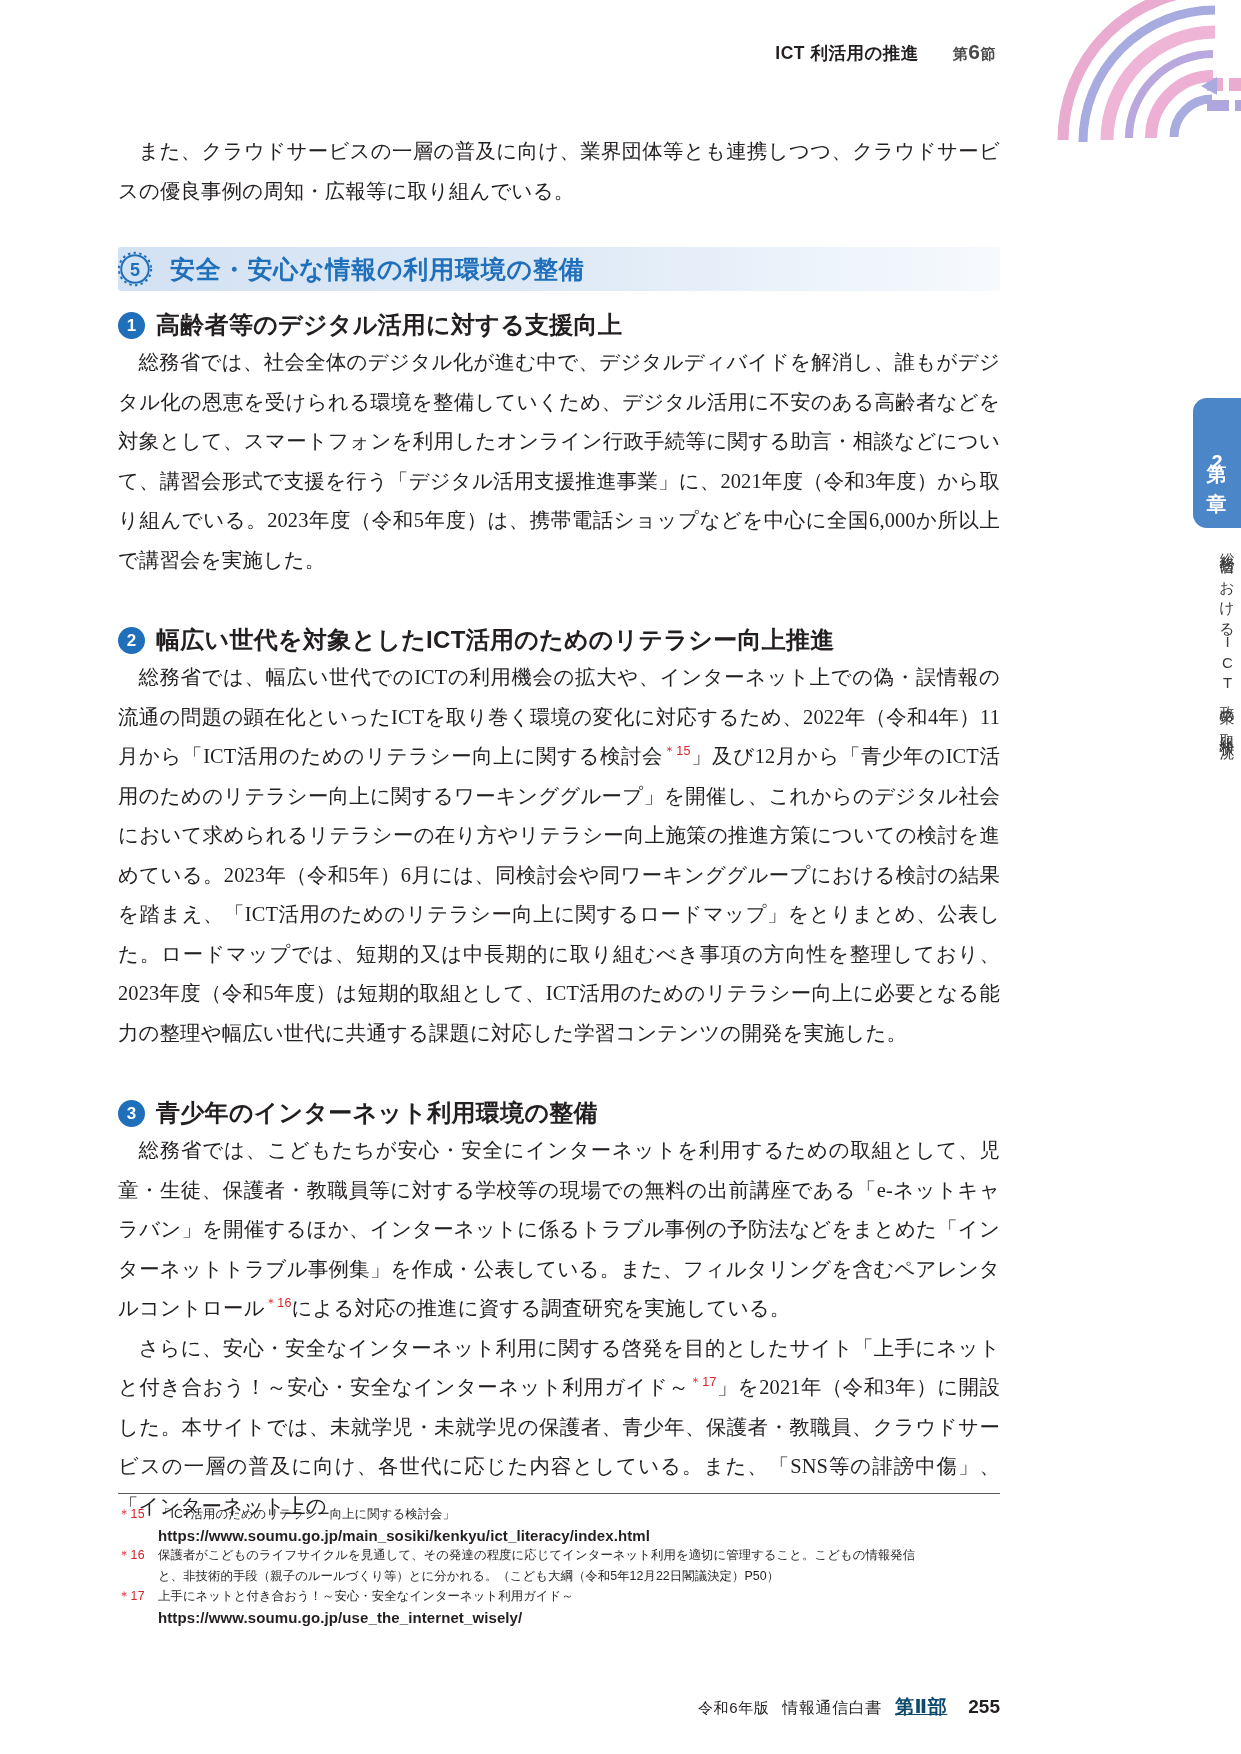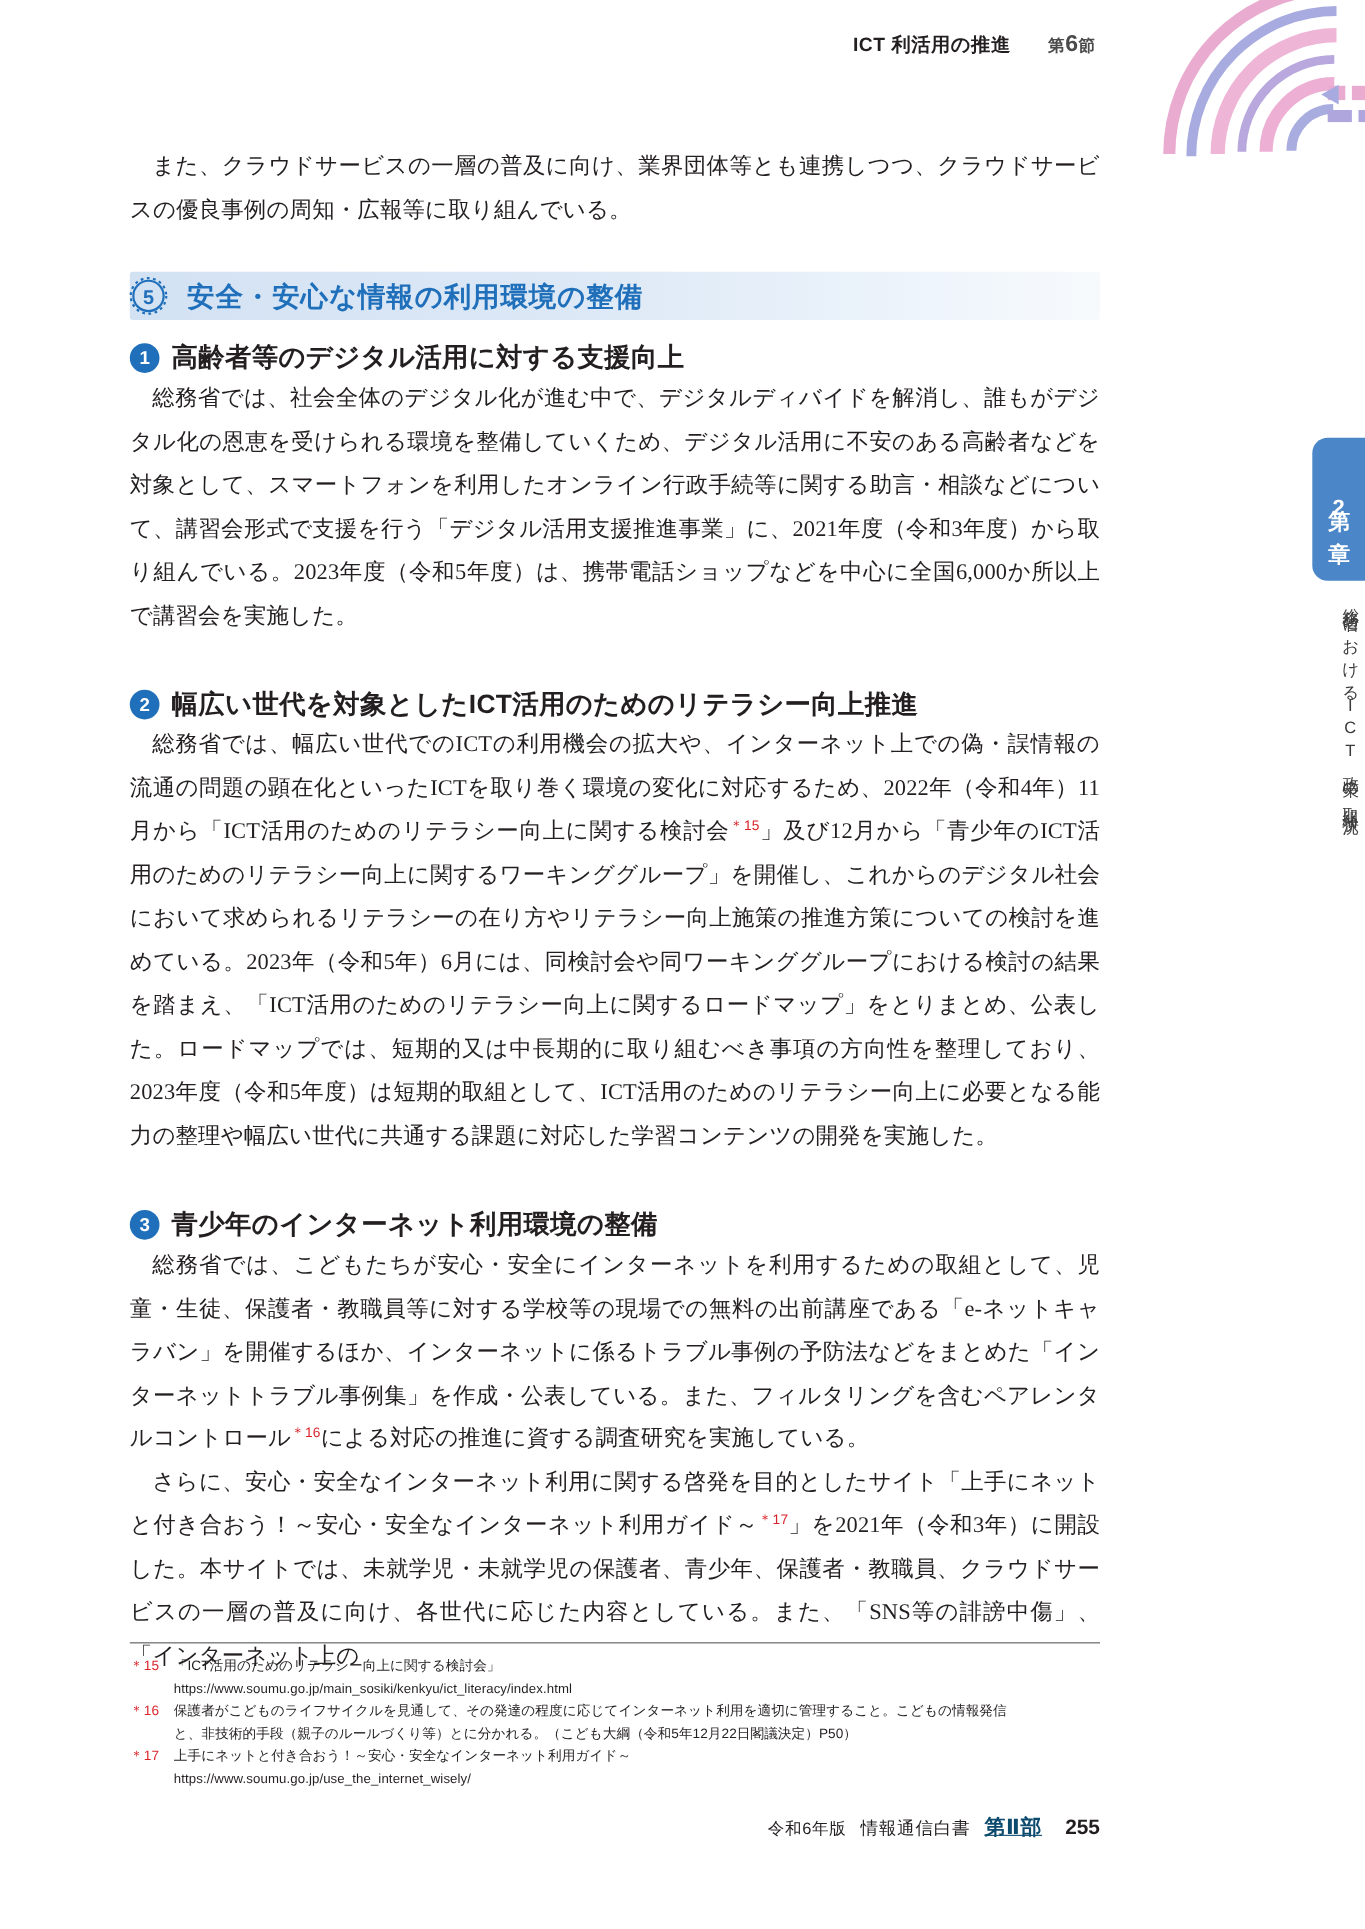--- a/index.html
+++ b/index.html
@@ -37,20 +37,21 @@
     color: #231f20;
     letter-spacing: .5px;
     text-align: center;
   }
   .header-section-no {
     font-family: "Liberation Sans", "DejaVu Sans", sans-serif;
     font-size: 15px;
     font-weight: 600;
     color: #4a4a4a;
     letter-spacing: .5px;
+    margin-top: 12px;
   }
   .header-section-no .big { font-size: 21px; }
 
   .header-deco {
     position: absolute;
     top: -60px;
     right: -30px;
     width: 260px;
     height: 210px;
     pointer-events: none;
@@ -208,29 +209,30 @@
   .fn-marker {
     flex: 0 0 auto;
     color: #d8232a;
     width: 40px;
     text-align: left;
     letter-spacing: .2px;
   }
   .fn-body { flex: 1 1 auto; letter-spacing: .05px; }
   .fn-url {
     font-family: "Liberation Sans", "DejaVu Sans", sans-serif;
-    font-size: 12px;
+    font-size: 15px;
     letter-spacing: .1px;
+    font-weight: bold;
   }
 
   
   .page-footer {
     position: absolute;
     left: 118px;
-    top: 1648px;
+    top: 1694px;
     width: 882px;
     display: flex;
     align-items: baseline;
     justify-content: flex-end;
     gap: 13px;
     font-family: "Liberation Sans", "DejaVu Sans", sans-serif;
   }
   .footer-era { font-size: 15px; color: #231f20; letter-spacing: .6px; }
   .footer-title { font-size: 16px; color: #231f20; letter-spacing: .6px; }
   .footer-part { font-size: 19px; font-weight: 700; color: #0c4a6e; letter-spacing: .6px; text-decoration: underline; }

